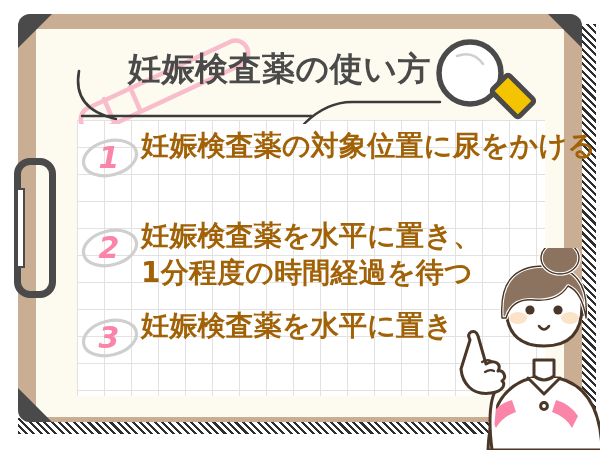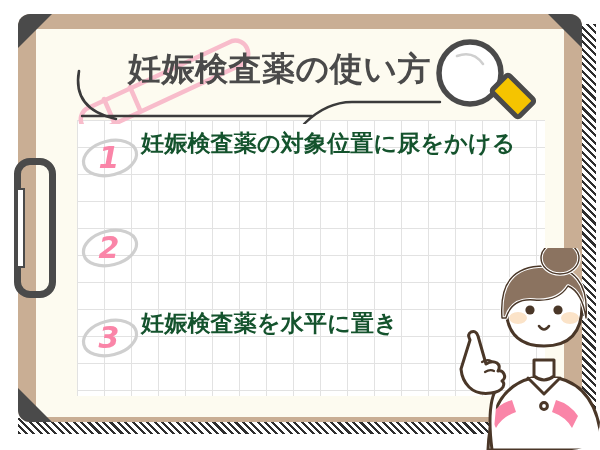--- a/index.html
+++ b/index.html
@@ -10,21 +10,20 @@
   body {
     font-family: "DejaVu Sans", "Liberation Sans", sans-serif;
   }
 
   .screen {
     position: relative;
     width: 600px;
     height: 450px;
     overflow: hidden;
     background: #ffffff;
-    border-radius: 28px;
   }
 
   
   .hatch-right {
     position: absolute;
     left: 576px;
     top: 24px;
     width: 20px;
     height: 410px;
     background-image: repeating-linear-gradient(
@@ -194,23 +193,23 @@
     text-align: center;
     font-size: 30px;
     font-weight: 700;
     font-style: italic;
     color: #fa85a8;
   }
   .step-lines {
     padding-top: 2px;
   }
   .step-line {
-    font-size: 23px;
+    font-size: 28px;
     font-weight: 700;
-    color: #14532d;
+    color: #a16207;
     line-height: 1.32;
     letter-spacing: 0.2px;
     white-space: nowrap;
   }
 
   
   .nurse {
     position: absolute;
     left: 440px;
     top: 248px;
@@ -278,20 +277,24 @@
       </div>
     </div>
 
     <div class="step">
       <div class="step-num-wrap">
         <svg class="step-num-ellipse" width="60" height="44" viewBox="0 0 60 44">
           <ellipse cx="30" cy="22" rx="27" ry="17" fill="none" stroke="#cfcfcf" stroke-width="3.2" transform="rotate(-14 30 22)"></ellipse>
         </svg>
         <div class="step-num">2</div>
       </div>
+      <div class="step-lines">
+        <div class="step-line">妊娠検査薬を水平に置き、</div>
+        <div class="step-line">1分程度の時間経過を待つ</div>
+      </div>
     </div>
 
     <div class="step">
       <div class="step-num-wrap">
         <svg class="step-num-ellipse" width="60" height="44" viewBox="0 0 60 44">
           <ellipse cx="30" cy="22" rx="27" ry="17" fill="none" stroke="#cfcfcf" stroke-width="3.2" transform="rotate(-14 30 22)"></ellipse>
         </svg>
         <div class="step-num">3</div>
       </div>
       <div class="step-lines">

